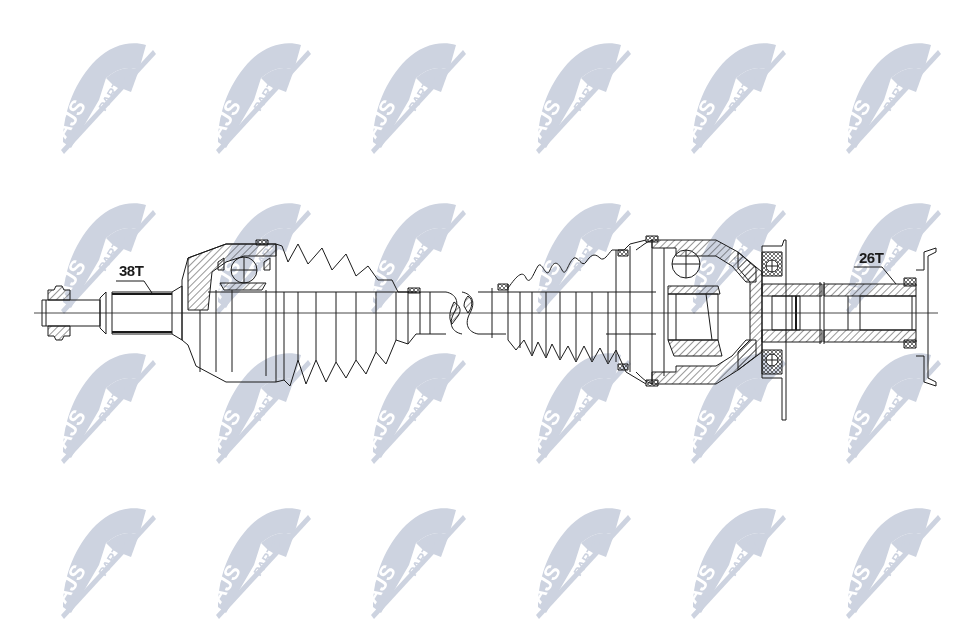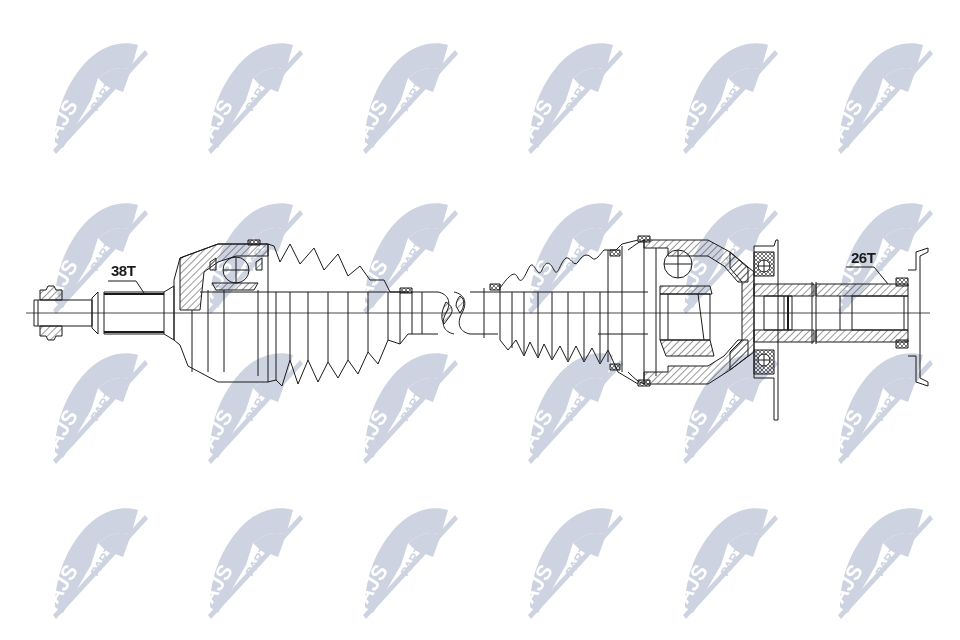--- a/index.html
+++ b/index.html
@@ -1,17 +1,17 @@
 <!DOCTYPE html>
 <html><head>
 <meta charset="utf-8">
 <style>
   html, body { margin:0; padding:0; background:#ffffff; }
   body { width:960px; height:640px; position:relative; overflow:hidden; font-family:"Liberation Sans", sans-serif; }
-  .stage { position:absolute; left:8px; top:0; width:792px; height:640px; }
+  .stage { position:absolute; left:16px; top:0; width:792px; height:640px; }
   .wm-layer, .drawing { position:absolute; left:0; top:0; }
   .label { font-family:"Liberation Sans", sans-serif; font-size:15px; font-weight:bold; fill:#1a1a1a; letter-spacing:-0.5px; }
 </style>
 </head>
 <body>
 
 <div class="stage">
 
   <svg class="wm-layer" width="960" height="640" viewBox="0 0 960 640">
     <defs>

